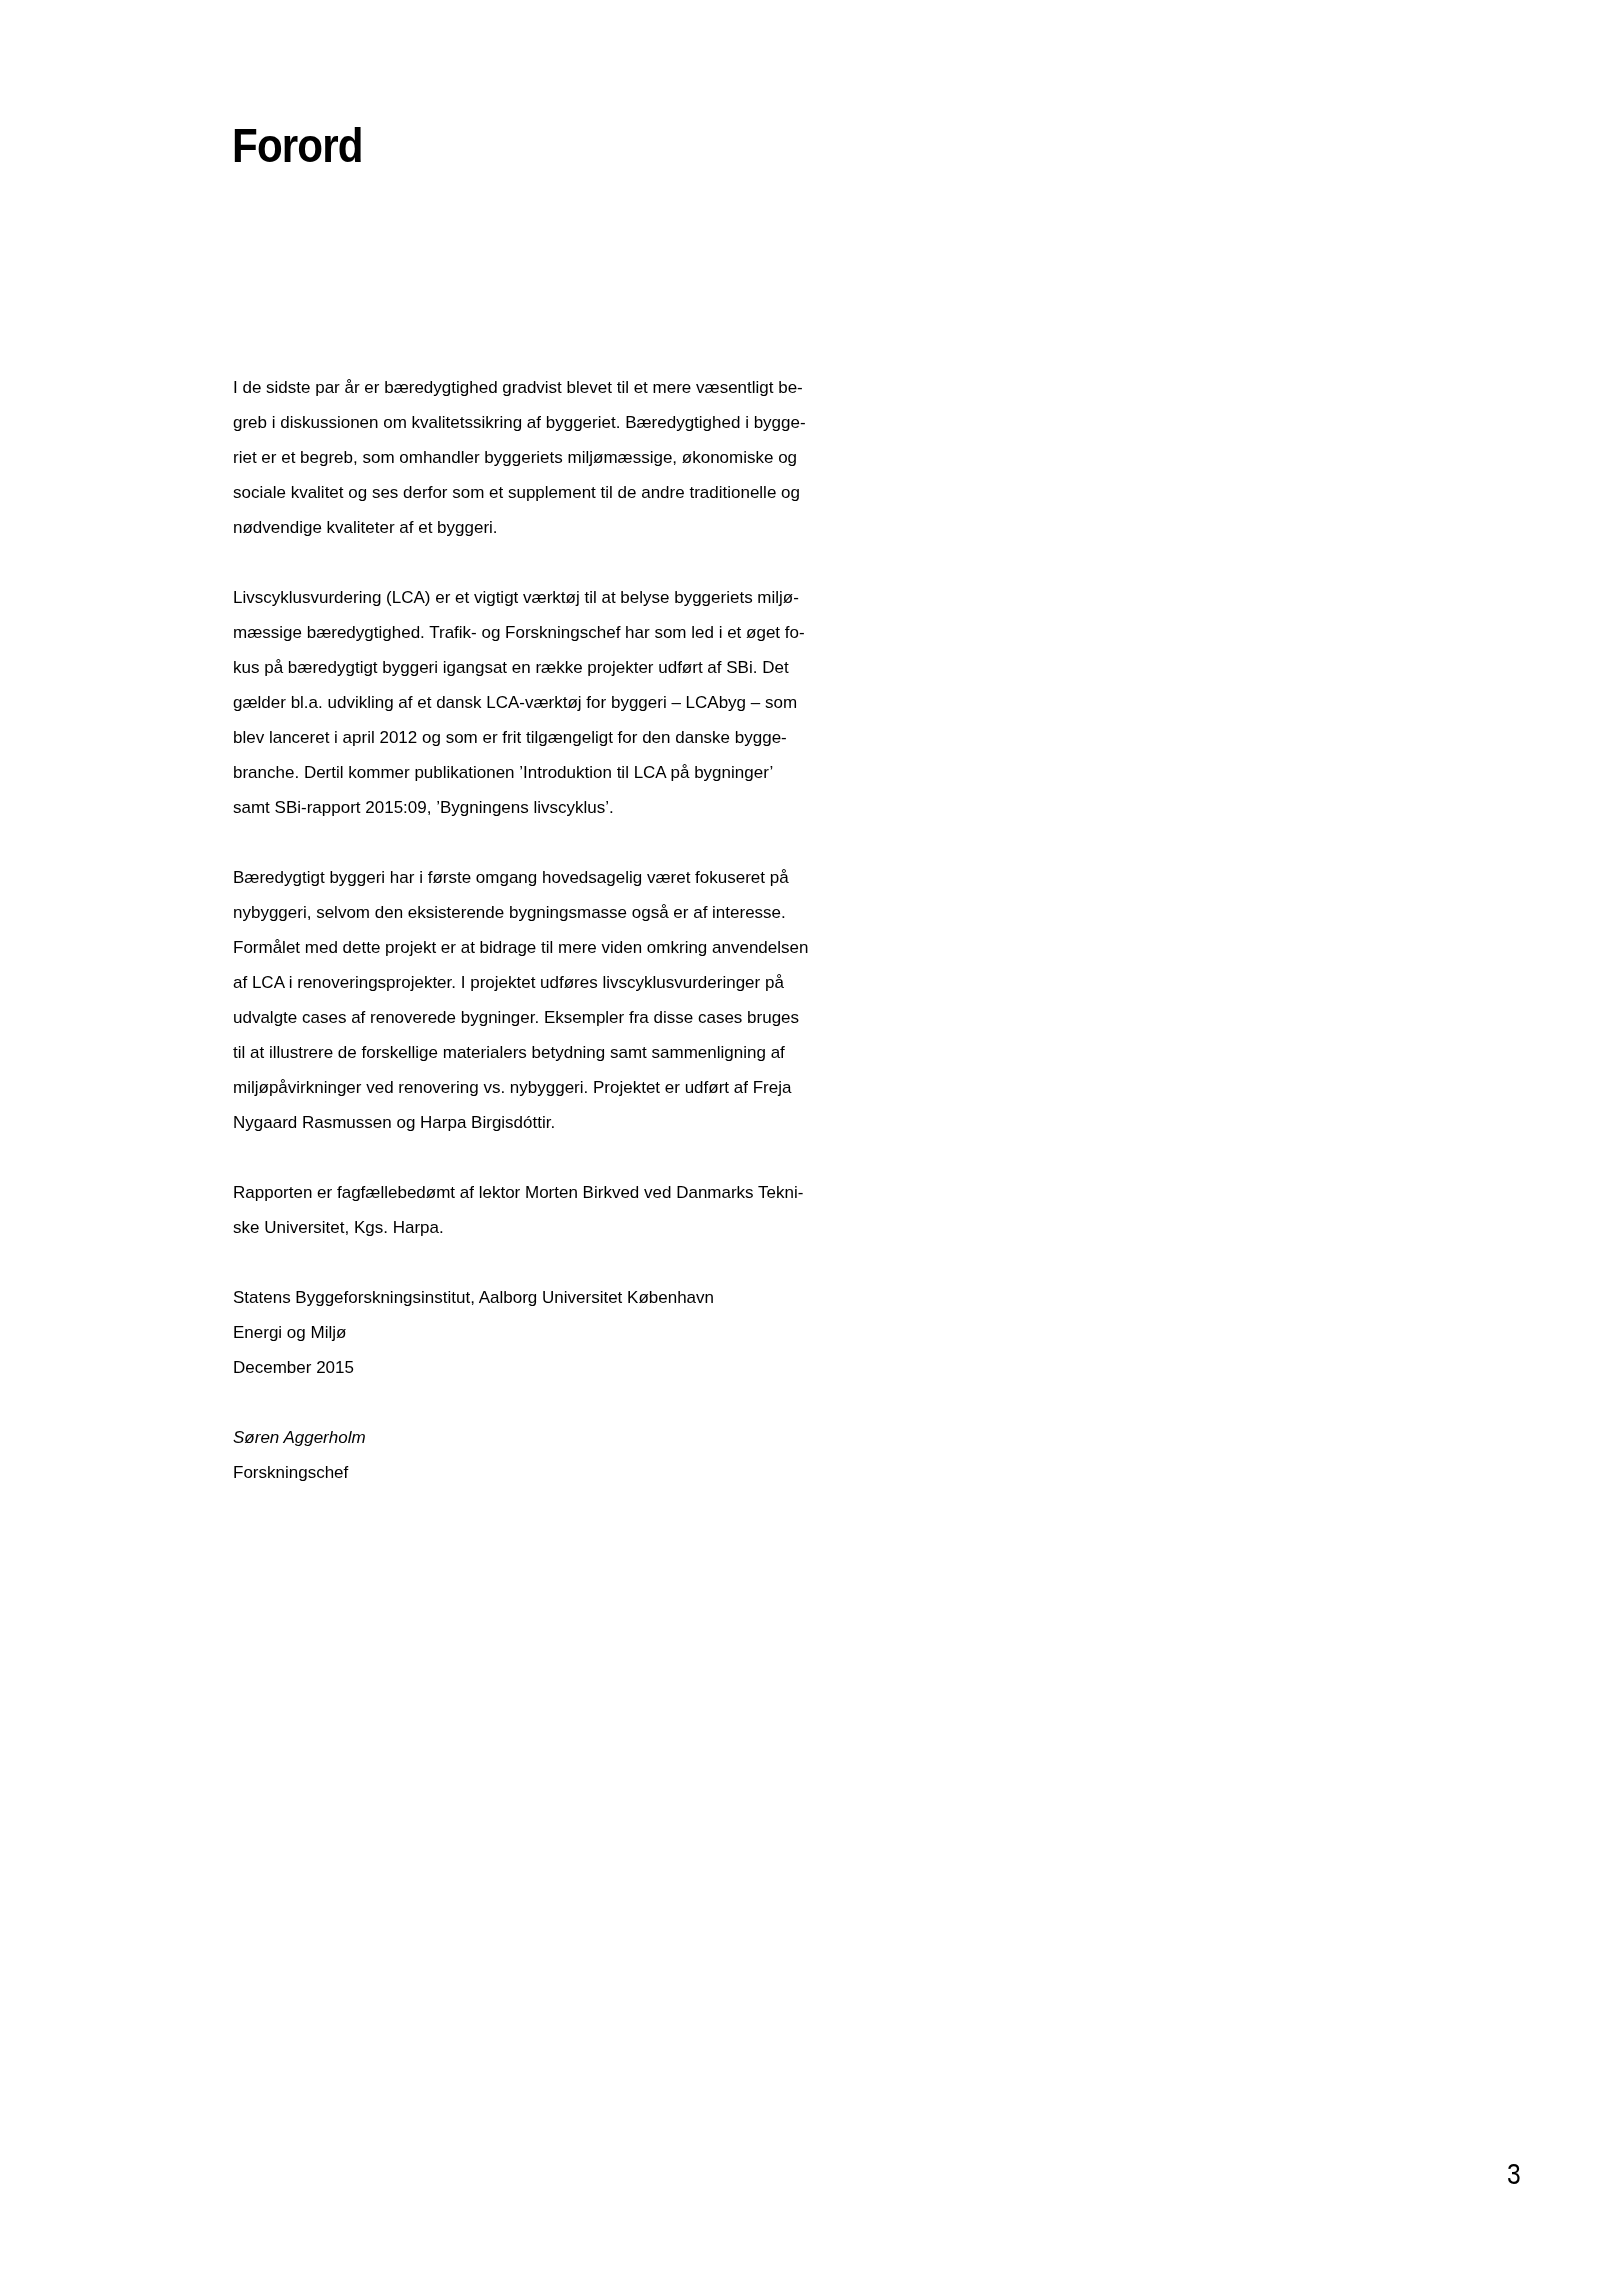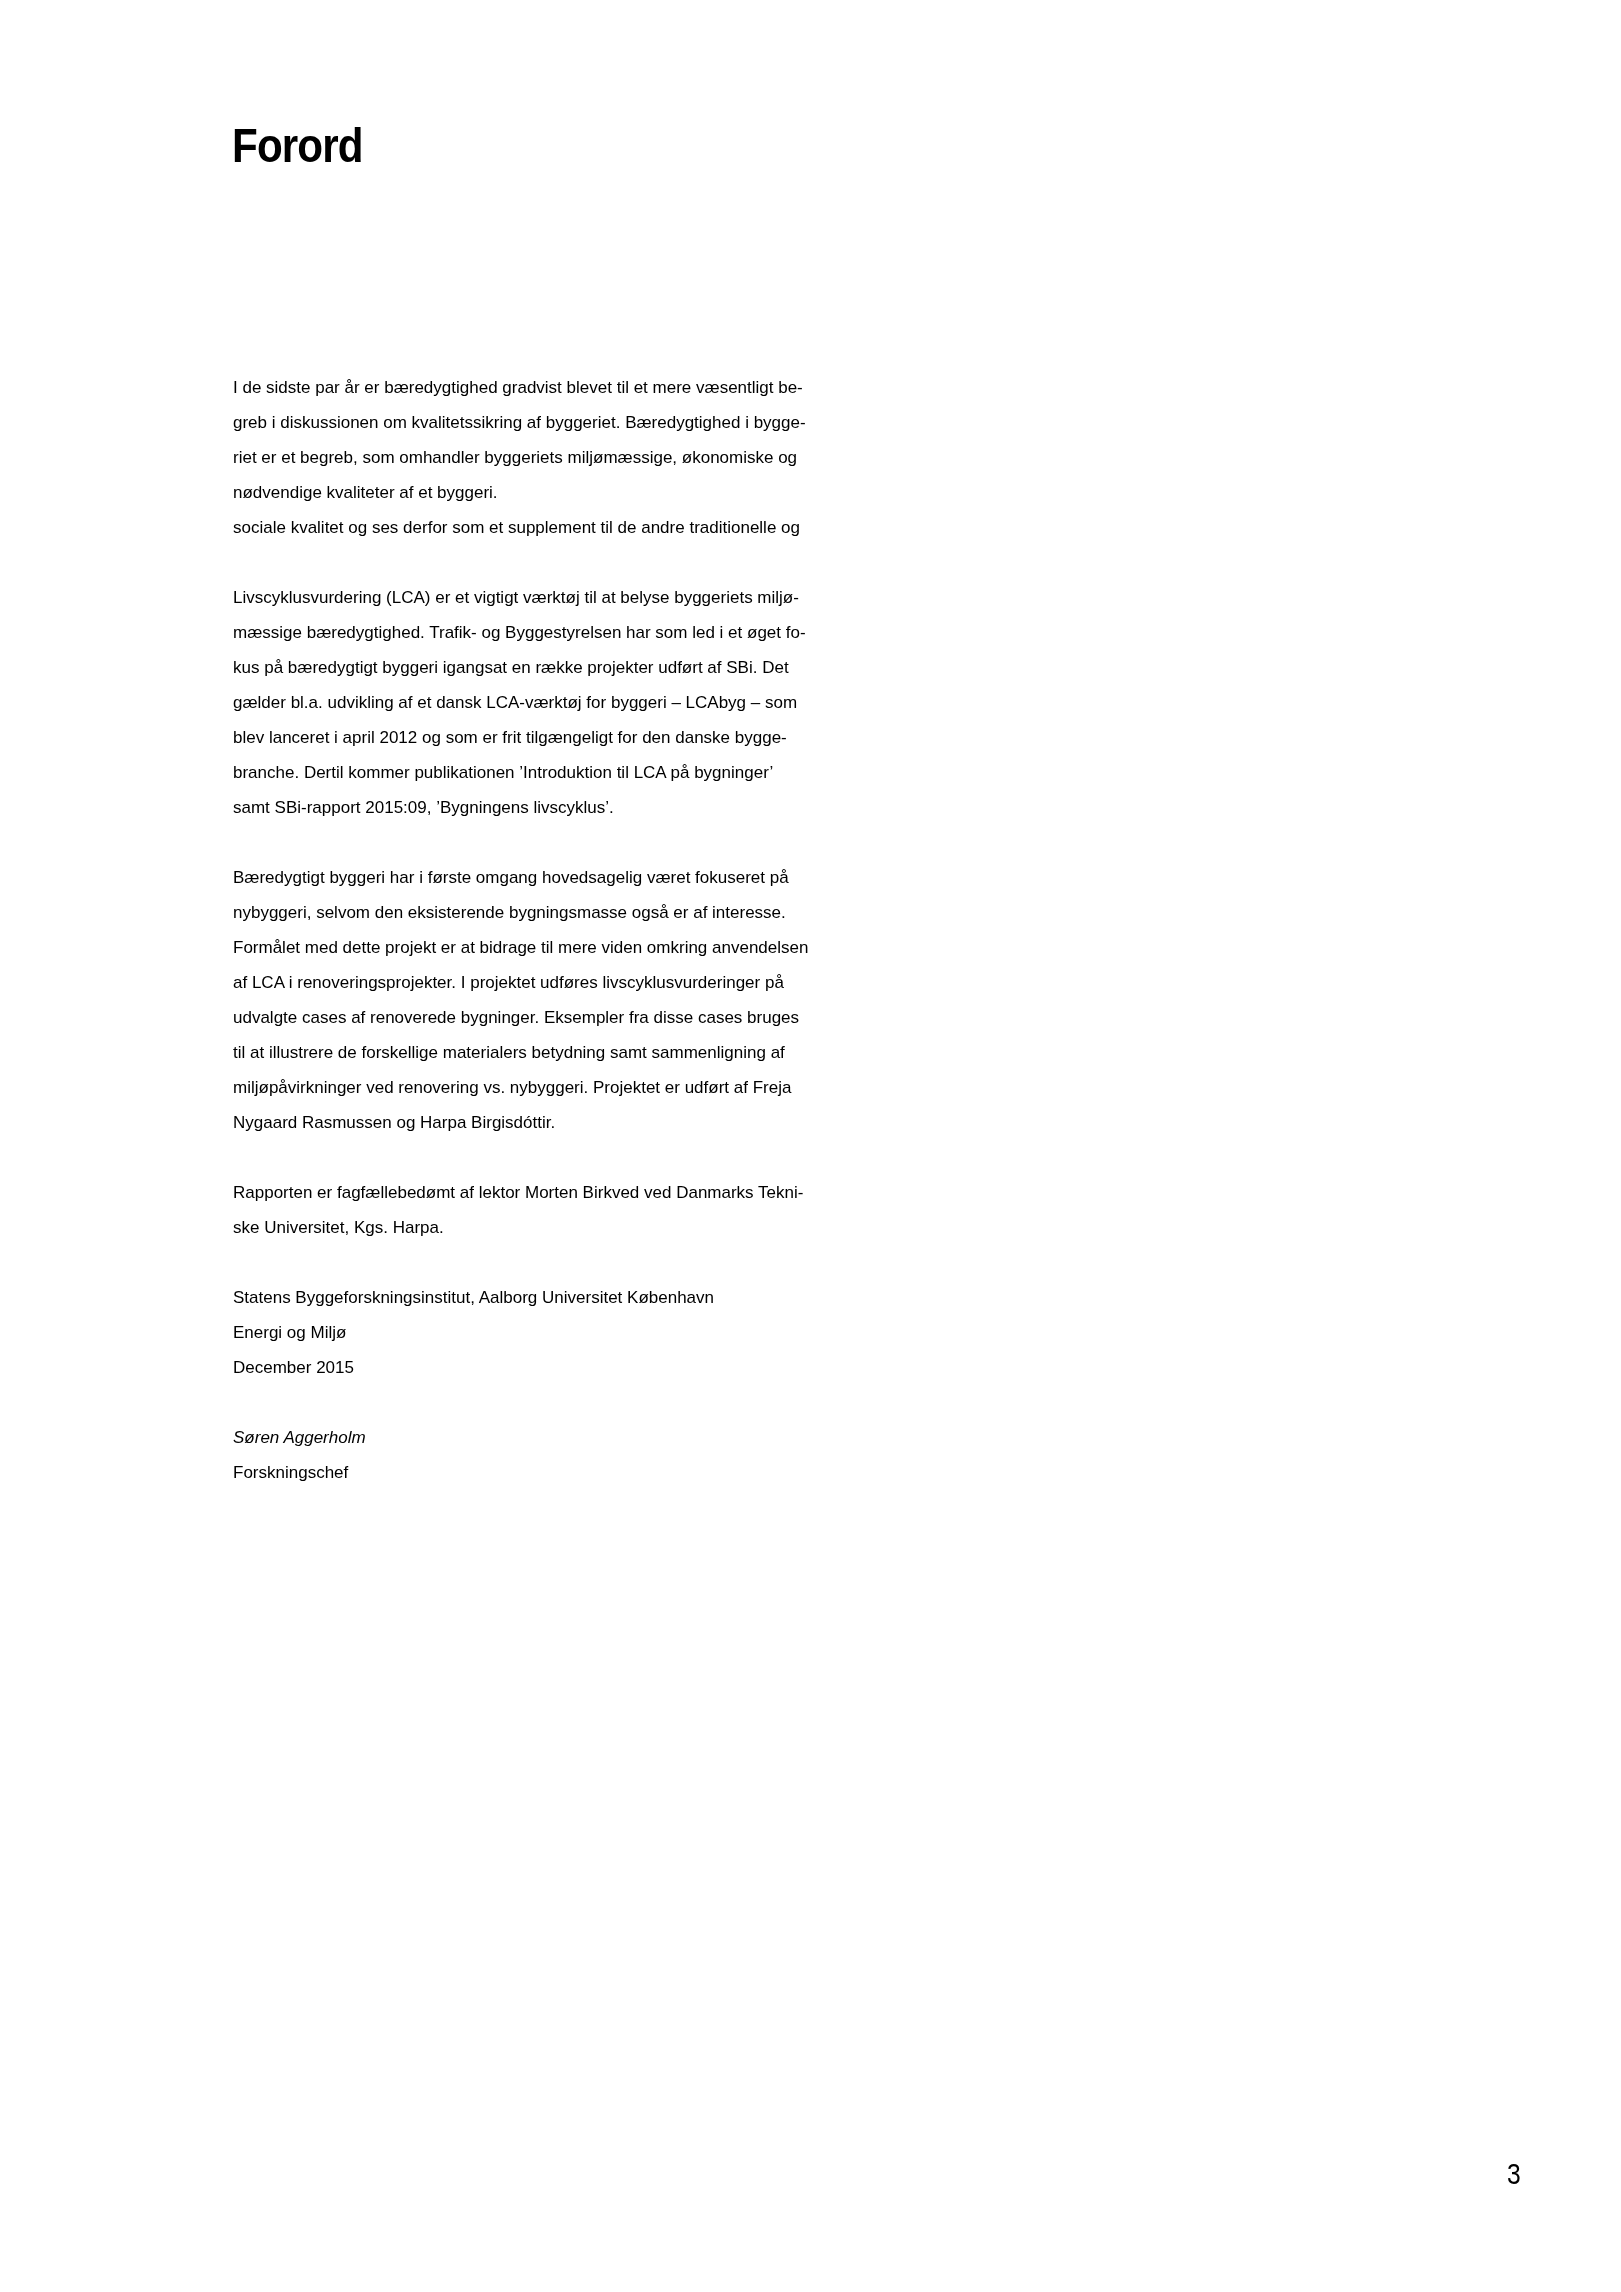--- a/index.html
+++ b/index.html
@@ -22,26 +22,26 @@
 <body>
 
 <div class="page">
   <h1 class="title">Forord</h1>
 
   <div class="body">
     <p class="para">
       <span class="line">I de sidste par år er bæredygtighed gradvist blevet til et mere væsentligt be-</span>
       <span class="line">greb i diskussionen om kvalitetssikring af byggeriet. Bæredygtighed i bygge-</span>
       <span class="line">riet er et begreb, som omhandler byggeriets miljømæssige, økonomiske og</span>
+      <span class="line">sociale kvalitet og ses derfor som et supplement til de andre traditionelle og</span>
       <span class="line">nødvendige kvaliteter af et byggeri.</span>
-      <span class="line">sociale kvalitet og ses derfor som et supplement til de andre traditionelle og</span>
     </p>
     <p class="para">
       <span class="line">Livscyklusvurdering (LCA) er et vigtigt værktøj til at belyse byggeriets miljø-</span>
-      <span class="line">mæssige bæredygtighed. Trafik- og Byggestyrelsen har som led i et øget fo-</span>
+      <span class="line">mæssige bæredygtighed. Trafik- og Forskningschef har som led i et øget fo-</span>
       <span class="line">kus på bæredygtigt byggeri igangsat en række projekter udført af SBi. Det</span>
       <span class="line">gælder bl.a. udvikling af et dansk LCA-værktøj for byggeri – LCAbyg – som</span>
       <span class="line">blev lanceret i april 2012 og som er frit tilgængeligt for den danske bygge-</span>
       <span class="line">branche. Dertil kommer publikationen ’Introduktion til LCA på bygninger’</span>
       <span class="line">samt SBi-rapport 2015:09, ’Bygningens livscyklus’.</span>
     </p>
     <p class="para">
       <span class="line">Bæredygtigt byggeri har i første omgang hovedsagelig været fokuseret på</span>
       <span class="line">nybyggeri, selvom den eksisterende bygningsmasse også er af interesse.</span>
       <span class="line">Formålet med dette projekt er at bidrage til mere viden omkring anvendelsen</span>

